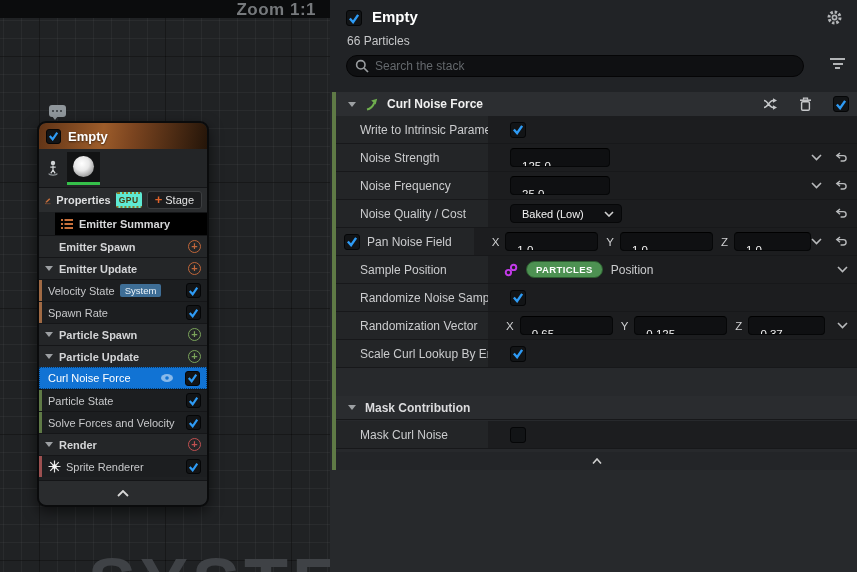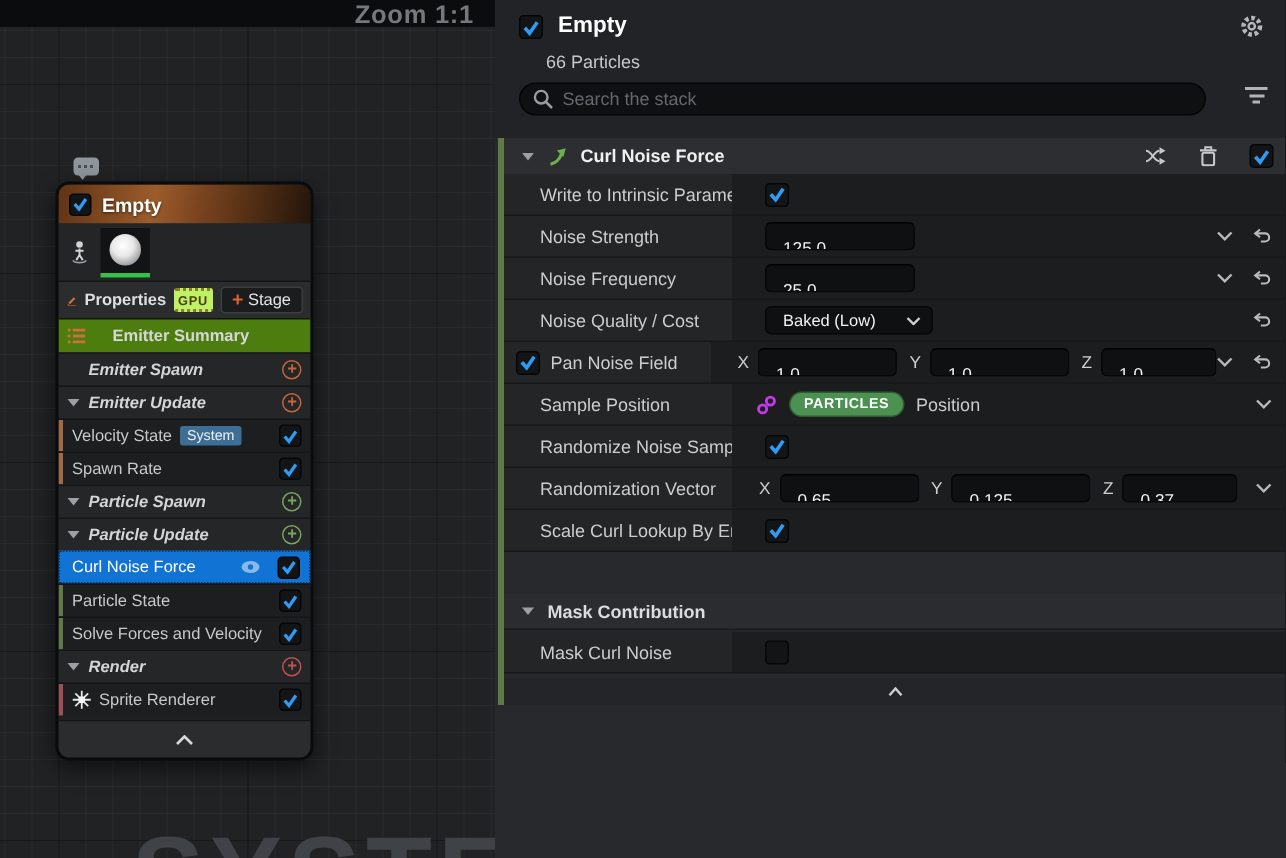--- a/index.html
+++ b/index.html
@@ -42,25 +42,25 @@
   }
   #node-header .ttl { font-size:13px; font-weight:bold; color:#fff; text-shadow:0 1px 2px rgba(0,0,0,.6); }
   #thumbrow { height:38px; display:flex; align-items:center; gap:8px; padding:0 8px; background:#232527; }
   #thumb { width:33px; height:33px; background:#121314; position:relative; }
   #thumb .ball { position:absolute; left:6px; top:4px; width:21px; height:21px; border-radius:50%;
     background:radial-gradient(circle at 42% 36%, #ffffff 0%, #e8e8e8 40%, #9d9d9d 75%, #5c5c5c 100%); }
   #thumb .bar { position:absolute; left:0; bottom:0; width:100%; height:3px; background:#35c04a; }
   .noderow { display:flex; align-items:center; font-size:11px; position:relative; }
   #propsrow { height:25px; background:#2a2c2e; border-top:1px solid #141517; padding:0 5px; gap:5px; }
   #propsrow .lbl { font-weight:bold; color:#dedfe0; }
-  .gpu { background:#bef264; color:#4a3c10; font-size:8.5px; font-weight:bold; padding:1px 3px; border-radius:2px; letter-spacing:.5px; border-top:2px dotted #8a7c2a; border-bottom:2px dotted #8a7c2a;}
+  .gpu { background:#5eead4; color:#4a3c10; font-size:8.5px; font-weight:bold; padding:1px 3px; border-radius:2px; letter-spacing:.5px; border-top:2px dotted #8a7c2a; border-bottom:2px dotted #8a7c2a;}
   #stagebtn { margin-left:auto; display:flex; align-items:center; gap:3px; background:#1b1c1e; border:1px solid #3c3e40; border-radius:3px; padding:2px 7px; color:#e4e4e4; font-size:11px; }
   #stagebtn .plus { color:#e0622a; font-weight:bold; font-size:13px; line-height:10px; }
-  #sumrow { height:23px; background:#4d7c0f; border-top:1px solid #141517; padding:0 6px; gap:18px; font-weight:bold; color:#d6d7d9; }
-  .grow { height:22px; background:#242628; border-top:1px solid #151618; padding:0 6px; gap:6px; font-weight:bold; color:#d4d5d7;font-style:italic; }
+  #sumrow { height:23px; background:#000000; border-top:1px solid #141517; padding:0 6px; gap:6px; font-weight:bold; color:#d6d7d9;margin-left:16px; }
+  .grow { height:22px; background:#242628; border-top:1px solid #151618; padding:0 6px; gap:6px; font-weight:bold; color:#d4d5d7; }
   .grow .sp { margin-left:auto; }
   .irow { height:22px; background:#1c1e20; border-top:1px solid #151618; padding:0 6px 0 9px; gap:5px; color:#c7c8ca; }
   .irow::before { content:""; position:absolute; left:0; top:0; bottom:0; width:3px; }
   .acc-o.irow::before { background:#a06a44; }
   .acc-g.irow::before { background:#5f7a46; }
   .acc-r.irow::before { background:#9c5050; }
   .irow .sp, .growsp { margin-left:auto; }
   .irow.sel { background:#1173d4; color:#fff; border:1px dotted #083push; border:1px dotted #0a3a68; padding-left:8px; }
   .badge { background:#3e6e96; color:#eaf2f8; font-size:9.5px; padding:1px 5px; border-radius:2px; }
   #nodefooter { height:25px; margin-top:3px; background:#2a2c2e; border-top:1px solid #141517; display:flex; align-items:center; justify-content:center; border-radius:0 0 7px 7px; }
@@ -75,21 +75,21 @@
   .cb { width:16px; height:16px; background:#121416; border:1px solid #050607; border-radius:3px; display:inline-flex; align-items:center; justify-content:center; flex:none; }
   .cb.sm { width:15px; height:15px; }
   .cb svg { display:none; }
   .cb.on svg { display:block; }
   
   #panel { position:absolute; left:330px; top:0; width:527px; height:572px; background:#27292c; }
   #phead { position:absolute; left:0; top:0; width:100%; height:92px; background:#212326; }
   #ptitle { position:absolute; left:42px; top:8px; font-size:15px; font-weight:bold; color:#fff; }
   #phead .cb { position:absolute; left:16px; top:10px; }
   #gear { position:absolute; right:14px; top:9px; cursor:pointer; }
-  #psub { position:absolute; left:34px; top:34px; font-size:12px; color:#c6c7c9; }
+  #psub { position:absolute; left:17px; top:34px; font-size:12px; color:#c6c7c9; }
   #searchwrap { position:absolute; left:16px; top:55px; width:458px; height:22px; background:#0f1012; border:1px solid #050506; border-radius:11px; display:flex; align-items:center; padding:0 8px; gap:6px; }
   #searchwrap input { flex:1; background:transparent; border:none; outline:none; color:#d0d0d0; font-size:12px; font-family:inherit; }
   #searchwrap input::placeholder { color:#64686c; }
   #filter { position:absolute; right:11px; top:58px; width:16px; height:14px; }
   #filter i { display:block; background:#b2b4b6; height:2px; margin-bottom:2.5px; }
   #filter i:nth-child(1){width:15px;} #filter i:nth-child(2){width:10px; margin-left:2.5px;} #filter i:nth-child(3){width:5px; margin-left:5px;}
   #greenbar { position:absolute; left:2px; top:92px; width:4px; height:378px; background:#5f7a46; }
   #modhead { position:absolute; left:6px; right:0; top:92px; height:24px; background:#2c2e31; display:flex; align-items:center; padding:0 8px 0 12px; gap:9px; }
   #modhead .ttl { font-size:12px; font-weight:bold; color:#f0f0f0; }
   #modhead .sp { margin-left:auto; }

